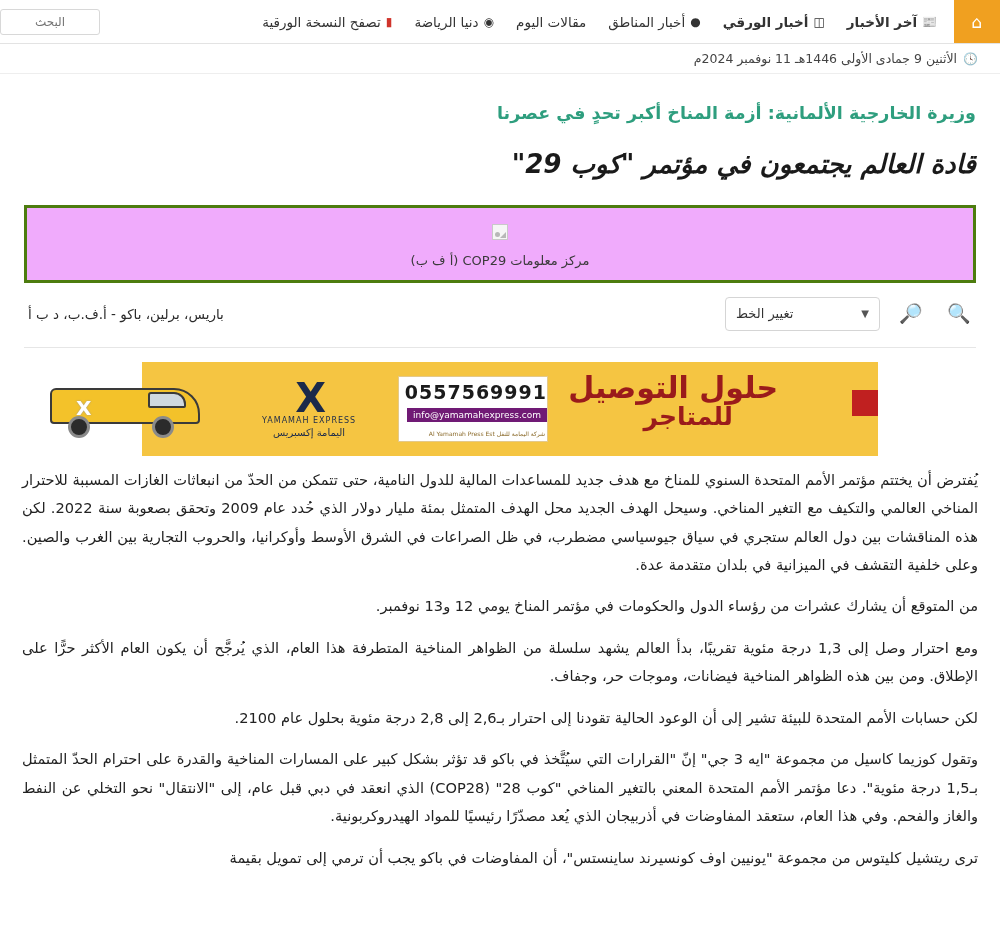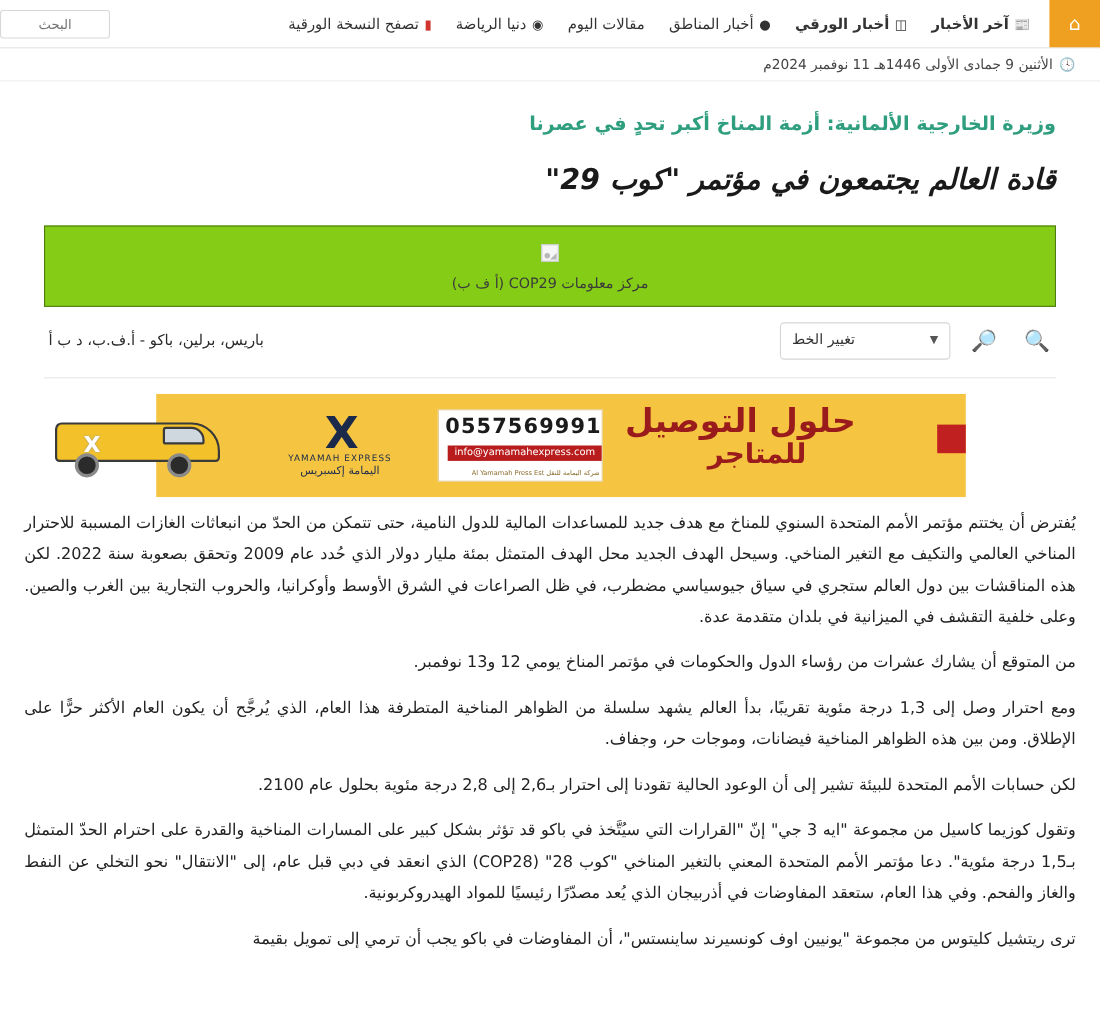--- a/index.html
+++ b/index.html
@@ -81,21 +81,21 @@
     justify-content: flex-start;
     padding: 0 22px;
     font-size: 12.5px;
     color: #444444;
     gap: 6px;
   }
   .datebar .clock { font-size: 12px; color: #555; }
 
   
   .article {
-    padding: 0 40px;
+    padding: 0 24px;
   }
   .kicker {
     color: #2e9e7e;
     font-size: 17.5px;
     font-weight: bold;
     margin-top: 26px;
     text-align: right;
     line-height: 1.5;
   }
   .headline {
@@ -104,22 +104,22 @@
     font-weight: bold;
     margin-top: 20px;
     text-align: right;
     line-height: 1.4;
     font-style: italic;
   }
 
   
   .media-card {
     margin-top: 22px;
-    border: 1px solid #4d7c0f;
-    background: #84cc16;
+    border: 3px solid #4d7c0f;
+    background: #f0abfc;
     padding: 14px 10px 12px 10px;
     text-align: center;
   }
   .broken-img {
     width: 16px; height: 16px;
     display: inline-block;
     border: 1px solid #c9c9c9;
     background: #f6f6f6;
     position: relative;
     vertical-align: middle;
@@ -248,21 +248,21 @@
   }
   .ad-phone {
     font-size: 19px;
     font-weight: bold;
     color: #1b1b1b;
     letter-spacing: 1px;
   }
   .ad-mail {
     display: inline-block;
     margin-top: 3px;
-    background: #b91c1c;
+    background: #701a75;
     color: #ffffff;
     font-size: 9px;
     padding: 2px 6px;
   }
   .ad-smalltext {
     font-size: 6px;
     color: #8a6a2a;
     margin-top: 8px;
     line-height: 1.4;
   }

